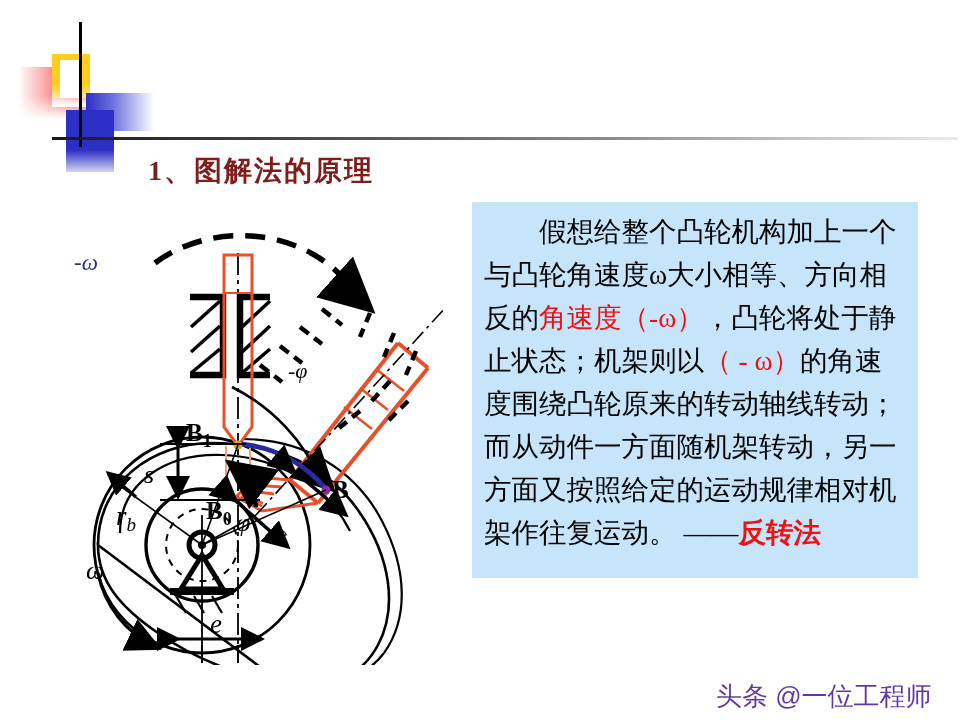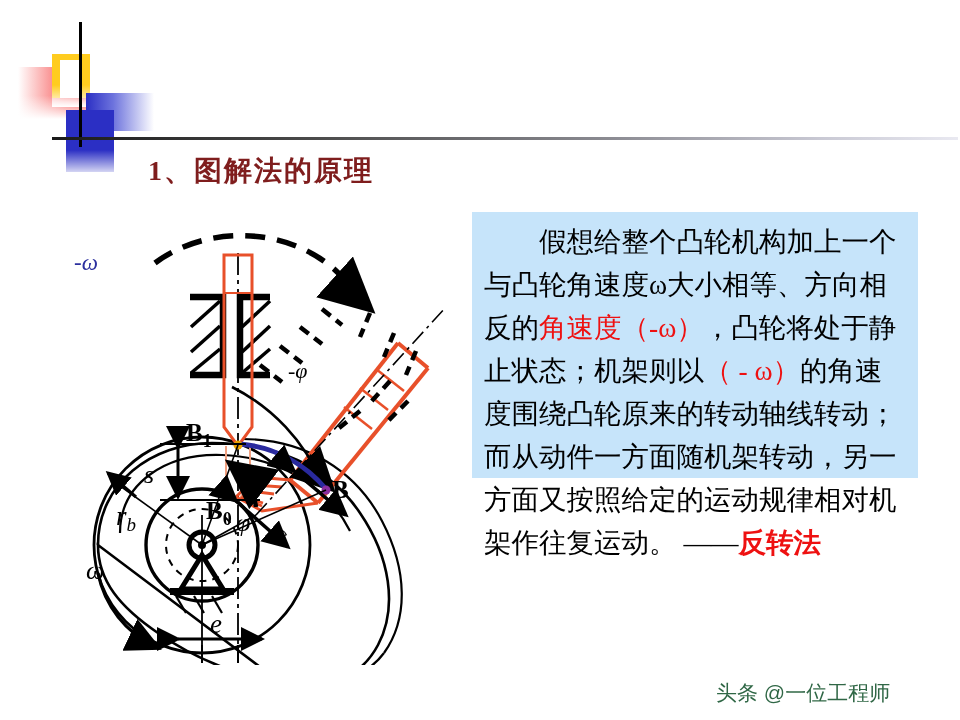--- a/index.html
+++ b/index.html
@@ -59,43 +59,43 @@
   
   #page-title {
     position: absolute; left: 148px; top: 152px;
     font-size: 28px; font-weight: bold; color: #7f1d1d;
     letter-spacing: 2px; white-space: nowrap;
     font-family: "Liberation Serif", "DejaVu Serif", serif;
   }
 
   
   #explain-box {
-    position: absolute; left: 472px; top: 212px;
-    width: 446px; height: 266px;
+    position: absolute; left: 472px; top: 202px;
+    width: 446px; height: 376px;
     background: #c6e4fa;
     box-sizing: border-box;
     padding: 8px 10px 4px 12px;
   }
   #explain-text {
     font-size: 27.5px; line-height: 43px; color: #000000;
     text-indent: 2em; letter-spacing: 0px;
     font-family: "Liberation Serif", "DejaVu Serif", serif;
     margin: 0;
   }
   .red { color: #ee1111; }
   .bold-red { color: #ee1111; font-weight: bold; }
 
   
   #diagram { position: absolute; left: 60px; top: 215px; width: 430px; height: 450px; }
   #diagram svg { display: block; }
 
   
   #watermark {
     position: absolute; left: 716px; top: 679px;
-    font-size: 21px; color: #14532d; white-space: nowrap;
+    font-size: 26px; color: #4c1d95; white-space: nowrap;
     font-family: "Liberation Sans", sans-serif;
     text-shadow: 1px 1px 0 rgba(255,255,255,0.85);
     opacity: 0.88;
   }
 </style>
 </head>
 <body>
 
 <div id="logo-cluster">
   <div class="deco-red"></div>

